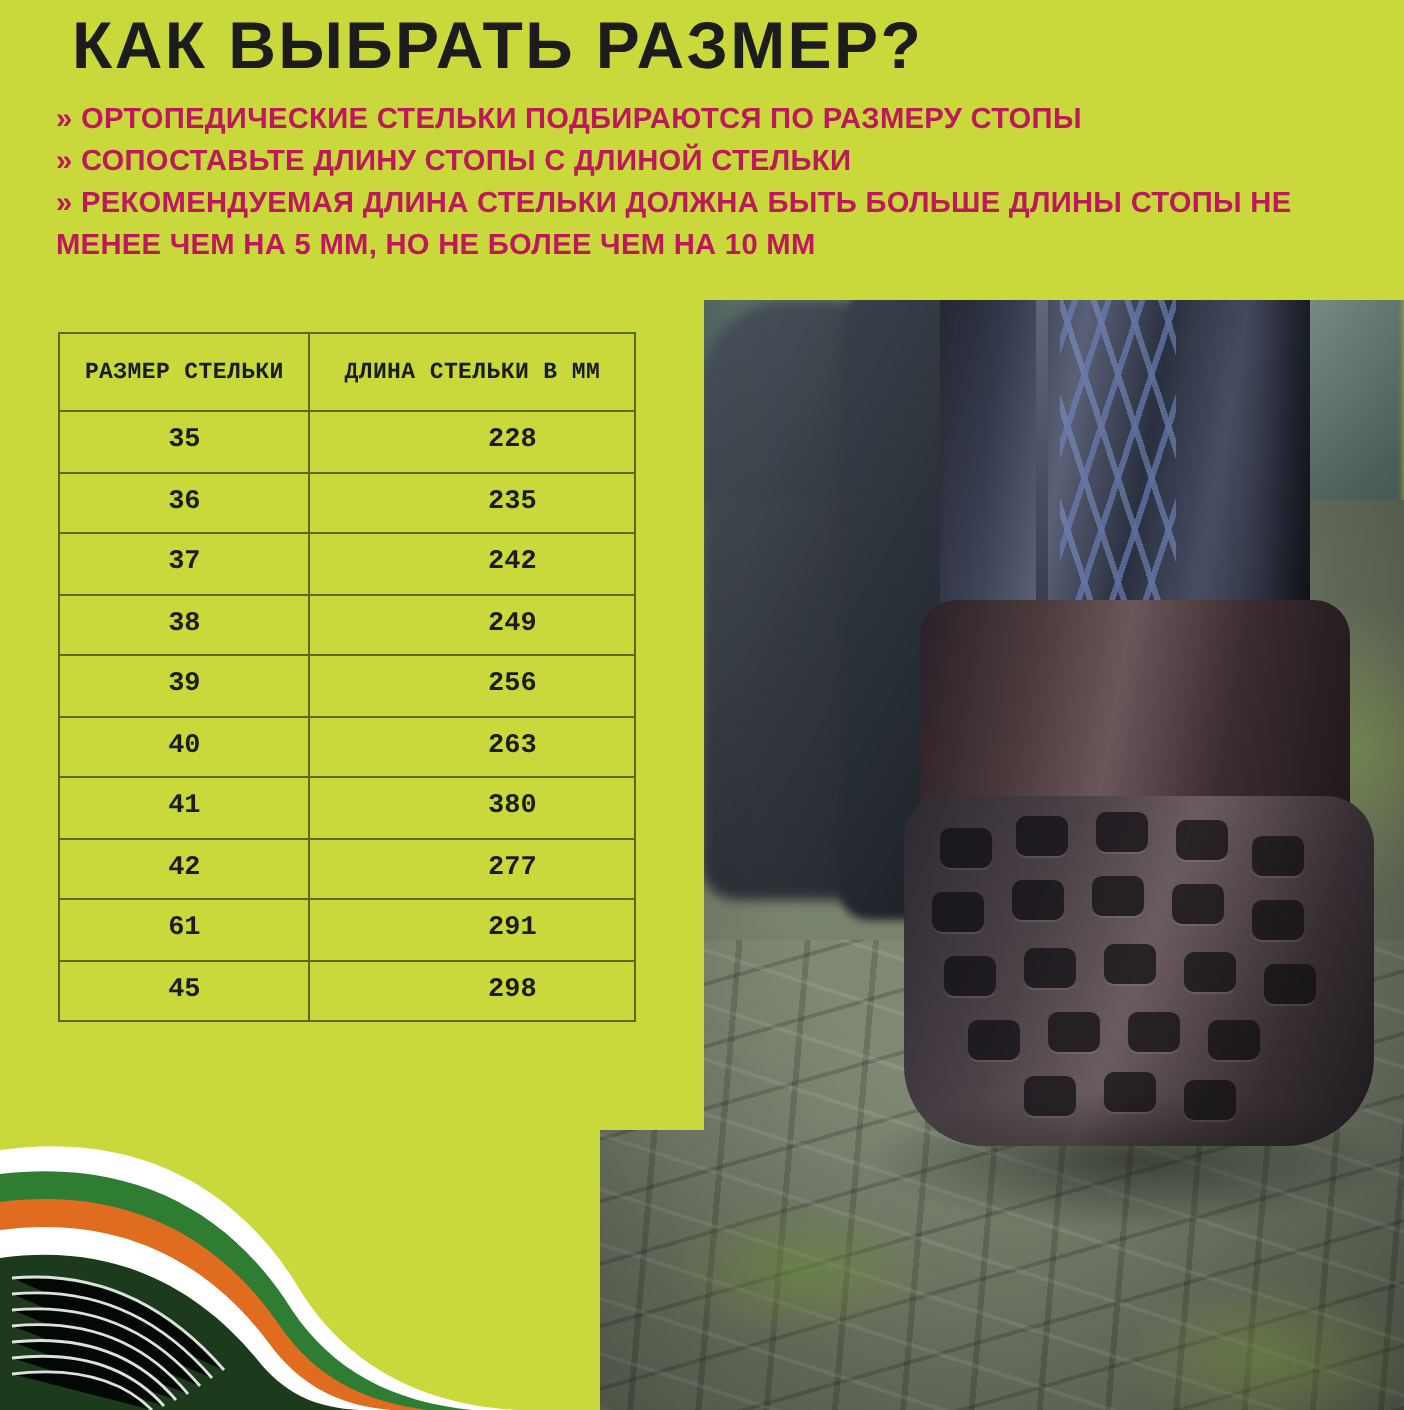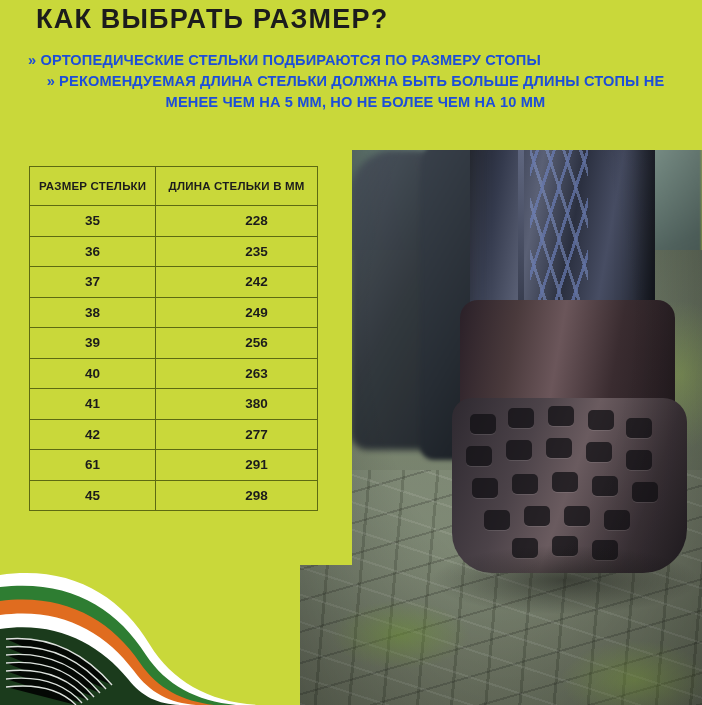--- a/index.html
+++ b/index.html
@@ -174,55 +174,56 @@
     left: 0; top: 0;
     width: 702px; height: 150px;
     background: #c9d83a;
   }
 
   
   .title {
     position: absolute;
     left: 36px; top: 4px;
     width: 640px;
-    font-size: 27px;
+    font-size: 33px;
     font-weight: bold;
     letter-spacing: 1.2px;
     color: #1c1c1c;
     white-space: nowrap;
   }
   .bullets {
     position: absolute;
     left: 28px; top: 50px;
     width: 660px;
-    color: #1d4ed8;
+    color: #be185d;
     font-size: 14.6px;
     font-weight: bold;
     line-height: 21px;
     letter-spacing: 0.15px;
   }
   .bullets div { white-space: nowrap; }
-  .bullets .wrap { white-space: normal; width: 655px; text-align: center; }
+  .bullets .wrap { white-space: normal; width: 655px; }
 
   
   .size-table {
     position: absolute;
     left: 29px; top: 166px;
     width: 289px;
     border-collapse: collapse;
     background: #c9d83a;
   }
   .size-table th, .size-table td {
     border: 1px solid #5d6a12;
     text-align: center;
     color: #1c1c1c;
     font-weight: bold;
     font-size: 13.5px;
     height: 29.5px;
     padding: 0;
+    font-family: Liberation Mono, monospace;
   }
   .size-table th {
     font-size: 11.5px;
     line-height: 13px;
     height: 38px;
     letter-spacing: 0.2px;
   }
   .size-table td.col-size { width: 143px; margin-top: 16px; }
   .size-table td.col-len  { width: 146px; padding-left: 40px; }
 
@@ -279,20 +280,21 @@
     <div class="photo-vignette"></div>
   </div>
 
   <div class="green-top"></div>
   <div class="green-panel"></div>
 
   <div class="title">КАК ВЫБРАТЬ РАЗМЕР?</div>
 
   <div class="bullets">
     <div>» ОРТОПЕДИЧЕСКИЕ СТЕЛЬКИ ПОДБИРАЮТСЯ ПО РАЗМЕРУ СТОПЫ</div>
+    <div>» СОПОСТАВЬТЕ ДЛИНУ СТОПЫ С ДЛИНОЙ СТЕЛЬКИ</div>
     <div class="wrap">» РЕКОМЕНДУЕМАЯ ДЛИНА СТЕЛЬКИ ДОЛЖНА БЫТЬ БОЛЬШЕ ДЛИНЫ СТОПЫ НЕ МЕНЕЕ ЧЕМ НА 5 ММ, НО НЕ БОЛЕЕ ЧЕМ НА 10 ММ</div>
   </div>
 
   <table class="size-table">
     <thead>
       <tr>
         <th>РАЗМЕР СТЕЛЬКИ</th>
         <th>ДЛИНА СТЕЛЬКИ В ММ</th>
       </tr>
     </thead>

